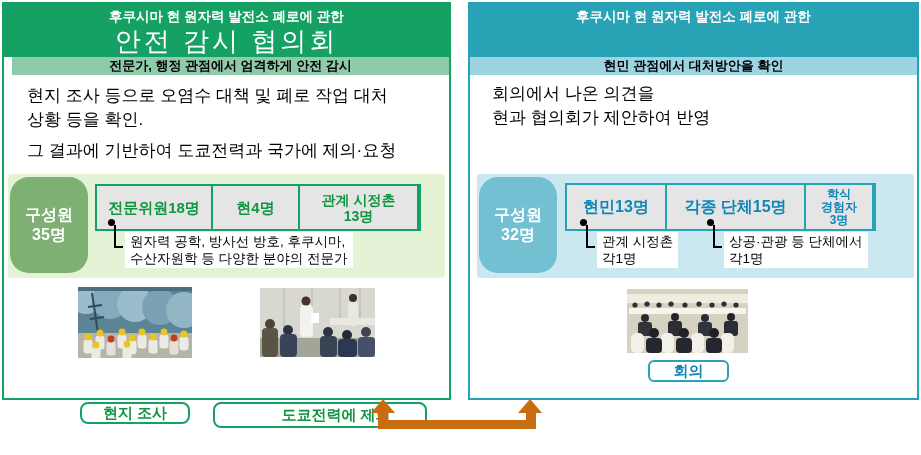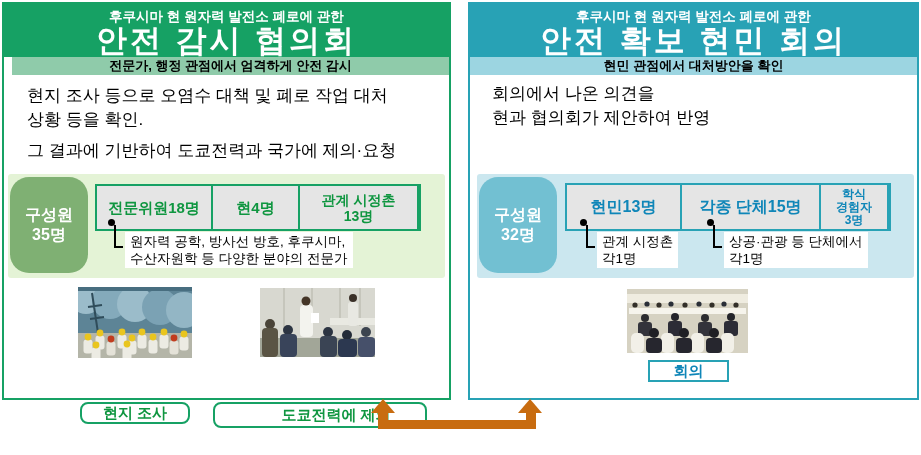--- a/index.html
+++ b/index.html
@@ -8,21 +8,21 @@
 
   
   .panel { position:absolute; top:2px; height:398px; background:#fff; }
   .panel.left  { left:2px;   width:449px; border:2px solid var(--left-accent); }
   .panel.right { left:468px; width:451px; border:2px solid var(--right-accent); }
 
   .hdr { text-align:center; padding-top:5px; height:53px; }
   .panel.left  .hdr { background:var(--left-accent); }
   .panel.right .hdr { background:var(--right-accent); }
   .hdr .sup { color:#fff; font-weight:bold; font-size:13.5px; line-height:16px; }
-  .hdr .ttl { color:#fff; font-weight:bold; font-size:31px; line-height:32px; letter-spacing:3px; }
+  .hdr .ttl { color:#fff; font-weight:normal; font-size:26px; line-height:32px; letter-spacing:3px; }
 
   .subbar { height:18px; line-height:18px; text-align:center; font-size:13px; font-weight:bold; color:#000; }
   .panel.left  .subbar { background:var(--left-subtitle-bg);margin-left:8px; }
   .panel.right .subbar { background:var(--right-subtitle-bg); }
 
   .desc { position:absolute; font-size:17px; line-height:24px; color:#000; }
   .panel.left  .desc { left:23px; top:80px; width:410px; }
   .panel.right .desc { left:22px; top:78px; width:410px; }
   .desc .gap { margin-top:7px; }
 
@@ -50,21 +50,21 @@
 
   .dot { position:absolute; width:7px; height:7px; border-radius:50%; background:#000; }
   .conn { position:absolute; width:9px; height:23px; border-left:2px solid #000; border-bottom:2px solid #000; }
   .mnote { position:absolute; background:#fff; color:#000; font-size:13.5px; line-height:17px; padding:1px 5px; white-space:nowrap; }
 
   
   .photo { position:absolute; overflow:hidden; }
   .cap { position:absolute; background:#fff; display:flex; align-items:center; justify-content:center;
          font-weight:bold; font-size:15px; }
   .panel.left  .cap { border:2px solid var(--left-accent); color:var(--left-box-text); border-radius:8px;margin-top:41px; }
-  .panel.right .cap { border:2px solid var(--right-accent); color:var(--right-box-text); border-radius:0; }
+  .panel.right .cap { border:2px solid var(--right-accent); color:var(--right-box-text); border-radius:6px; }
 
   
   .tri { position:absolute; width:0; height:0; border-left:12px solid transparent; border-right:12px solid transparent;
          border-bottom:14px solid var(--link-arrow); }
   .abar { position:absolute; background:var(--link-arrow); }
   .link-label { position:absolute; left:356px; top:431px; width:200px; text-align:center;
                 font-size:15px; font-weight:bold; color:#000; }
 </style>
 </head>
 <body>
@@ -173,37 +173,36 @@
       </svg>
     </div>
     <div class="cap" style="left:209px; top:357px; width:214px; height:26px;padding-left:32px;">
       <span>도쿄전력에 제의</span>
     </div>
   </section>
 
   <section class="panel right">
     <div class="hdr">
       <div class="sup">후쿠시마 현 원자력 발전소 폐로에 관한</div>
-      <div class="ttl">안전 확보 현민 회의</div>
     </div>
     <div class="subbar">현민 관점에서 대처방안을 확인</div>
 
     <div class="desc">
       <div>회의에서 나온 의견을</div>
       <div>현과 협의회가 제안하여 반영</div>
     </div>
 
     <div class="mband"></div>
     <div class="mtotal">
       <span>구성원</span>
       <span>32명</span>
     </div>
 
     <div class="grow">
-      <div class="gcell" style="width:115px">
+      <div class="gcell" style="width:100px">
         <span>현민13명</span>
       </div>
       <div class="gcell" style="width:139px">
         <span>각종 단체15명</span>
       </div>
       <div class="gcell c3" style="width:68px">
         <span>학식</span>
         <span>경험자</span>
         <span>3명</span>
       </div>

